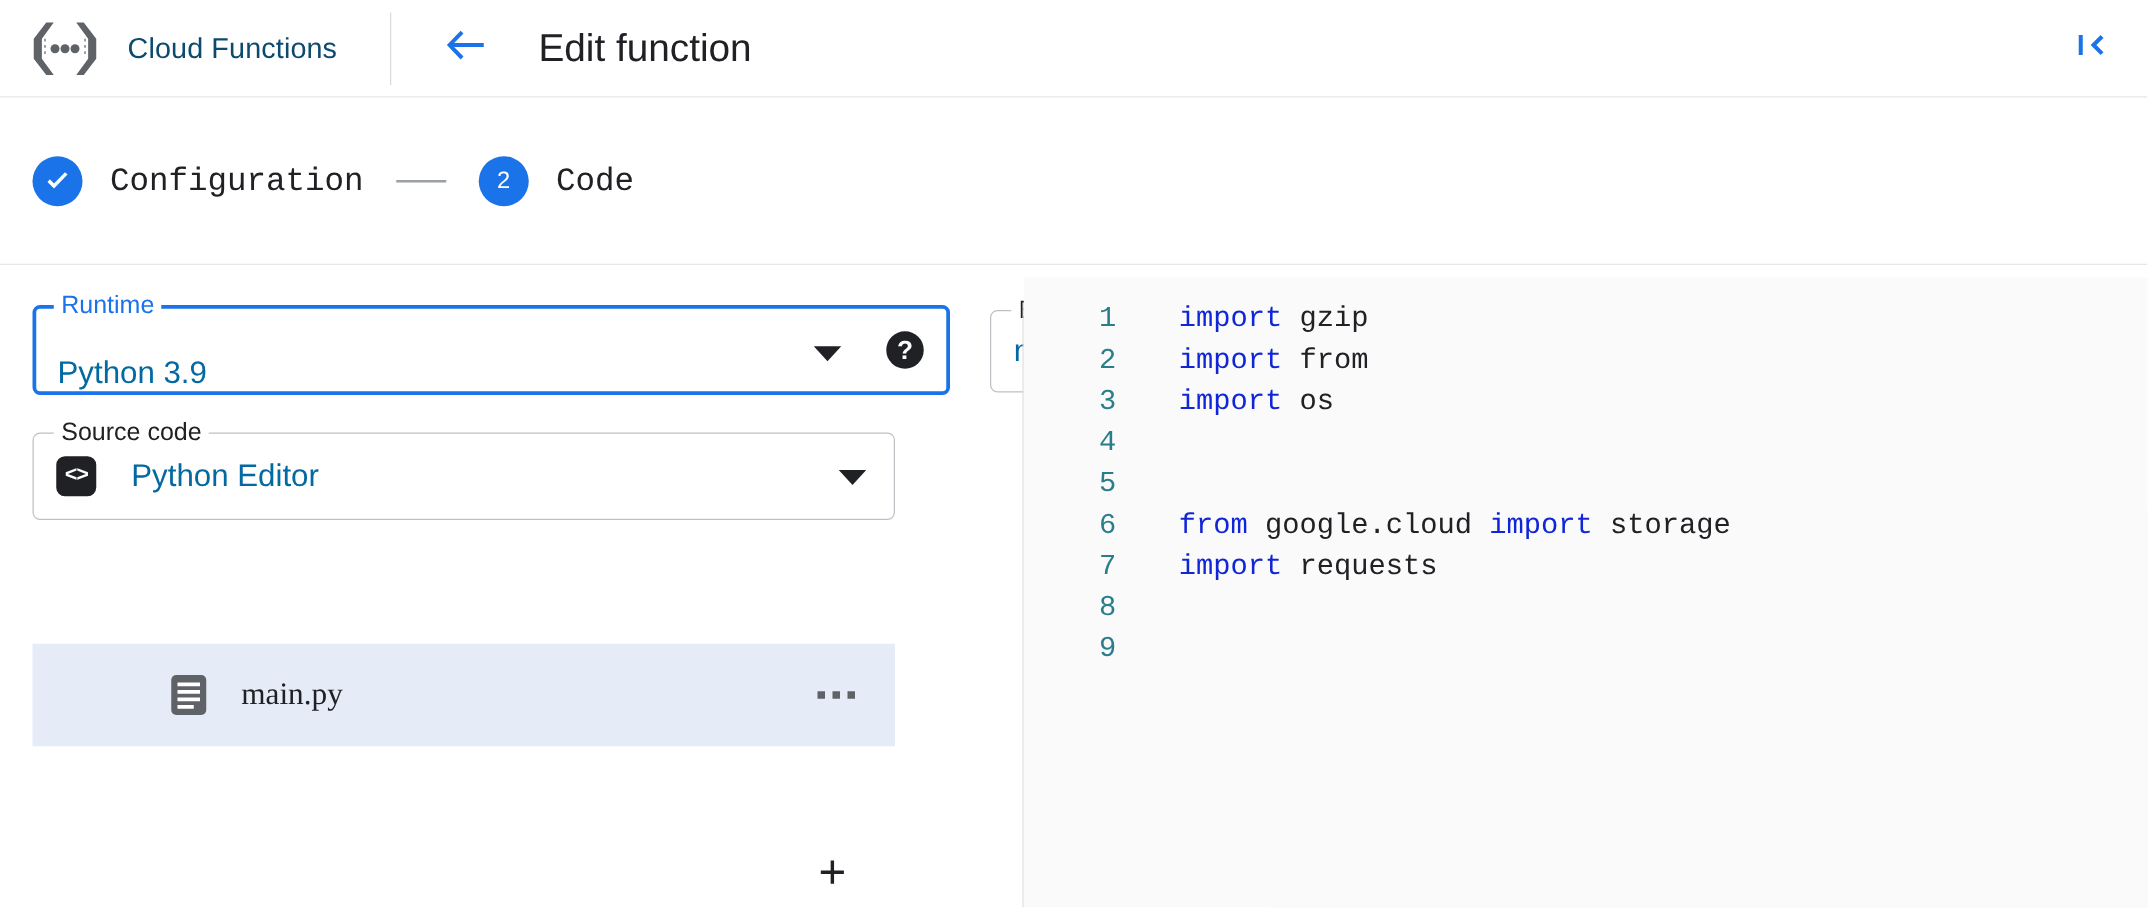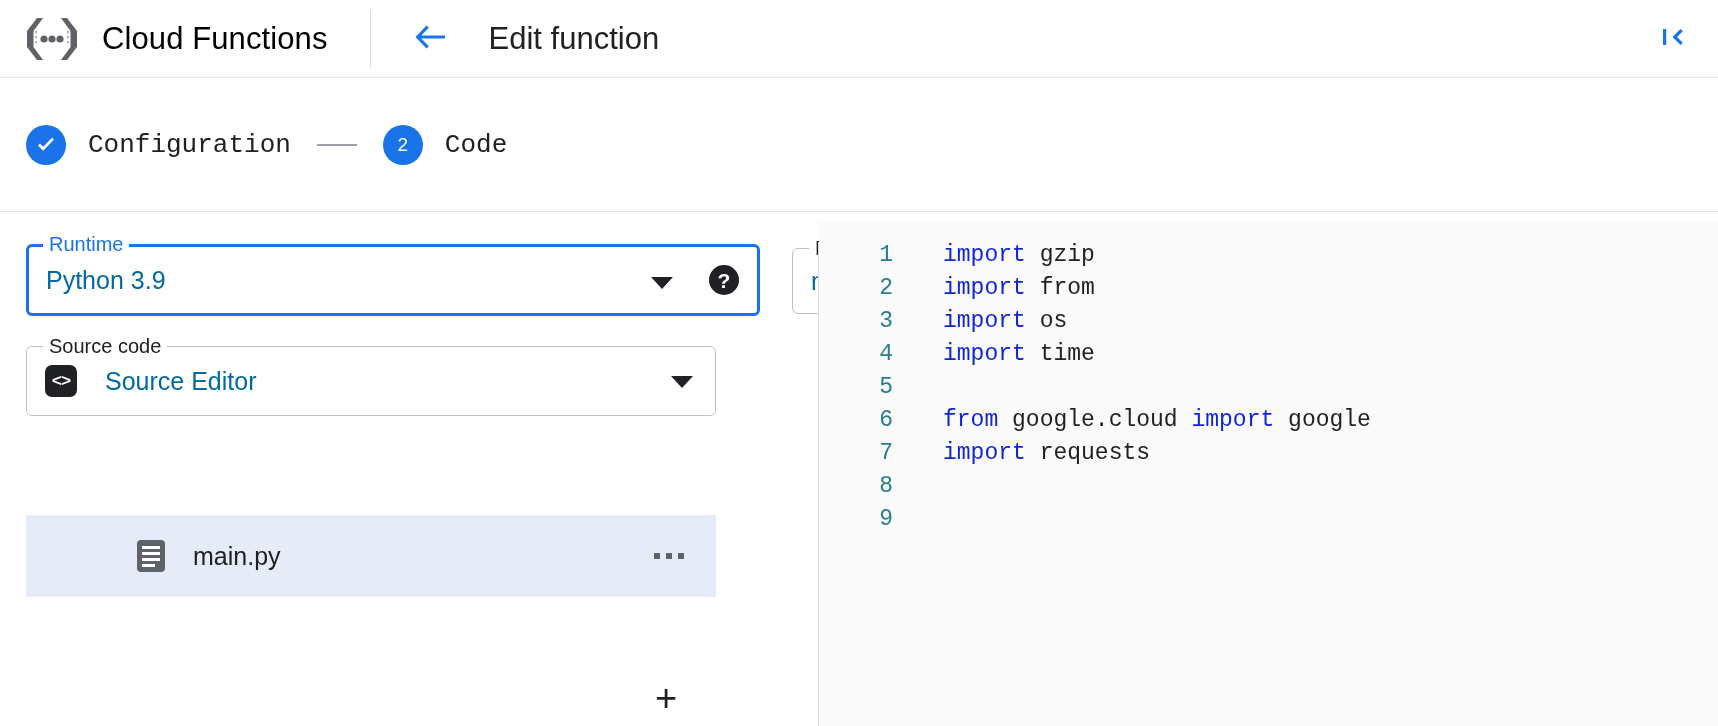--- a/index.html
+++ b/index.html
@@ -17,22 +17,22 @@
     height: 78px;
     background: #ffffff;
     border-bottom: 1px solid #e4e6e8;
     display: flex;
     align-items: center;
   }
   .brand { display:flex; align-items:center; padding-left: 24px; height:100%; }
   .brand-logo { width: 56px; height: 48px; flex: 0 0 56px; }
   .brand-title {
     margin-left: 22px;
-    font-size: 31px;
-    color: #000000;
+    font-size: 23px;
+    color: #0c4a6e;
     font-weight: 400;
     letter-spacing: .1px;
     white-space: nowrap;
   }
   .hdr-divider {
     width: 1px; height: 58px; background: #dadce0;
     margin-left: 42px; margin-right: 0px; align-self:center;
   }
   .back-btn {
     margin-left: 38px;
@@ -108,21 +108,21 @@
   .field.focused .field-legend { color:#1a73e8; left: 14px; top:-14px; }
   .field-value {
     font-size: 25px;
     color: #0369a1;
     white-space:nowrap;
   }
 
   
   #runtime-field {
     left: 26px; top: 32px; width: 734px; height: 72px;
-    display:flex; align-items:center;
+    display:flex; align-items:flex-end;
   }
   #runtime-field .field-value { margin-left: 17px; }
   .caret {
     width:0; height:0;
     border-left: 11px solid transparent;
     border-right: 11px solid transparent;
     border-top: 12px solid #202124;
   }
   #runtime-caret { position:absolute; right: 84px; top: 30px; }
 
@@ -172,21 +172,21 @@
   .plus-glyph { font-size: 38px; line-height: 36px; color:#202124; font-weight: 400; }
 
   
   .file-list { position:absolute; left: 26px; top: 303px; width: 690px; }
   .file-row {
     position:relative;
     height: 82px;
     display:flex; align-items:center;
     cursor:pointer;
   }
-  .file-row.selected { background: #e6ebf8; }
+  .file-row.selected { background: #e6ebf8; font-family: Liberation Serif, serif; }
   .file-icon {
     width: 28px; height: 32px; border-radius: 4px;
     background: #5f6368;
     margin-left: 111px;
     flex: 0 0 28px;
     position:relative;
   }
   .file-icon i {
     position:absolute; left:5px; right:5px; height:2.6px; background:#fff; display:block;
   }
@@ -321,21 +321,21 @@
 
     <div class="field" id="entry-field">
       <span class="field-legend">Entry point</span>
       <span class="field-value">main</span>
       <span class="help-icon" style="position:absolute; right:20px; top:17px;">?</span>
     </div>
 
     <div class="field" id="source-field">
       <span class="field-legend">Source code</span>
       <span class="src-icon">&lt;&gt;</span>
-      <span class="field-value">Source Editor</span>
+      <span class="field-value">Python Editor</span>
       <span class="caret" id="source-caret"></span>
     </div>
 
     <div class="add-file-btn">
       <span class="plus-glyph">+</span>
     </div>
 
     <div class="file-list">
 
       <div class="file-row selected">
@@ -367,29 +367,28 @@
           <div class="code-line">
             <span class="ln">2</span>
             <span class="code"><span class="kw">import</span><span> from</span></span>
           </div>
           <div class="code-line">
             <span class="ln">3</span>
             <span class="code"><span class="kw">import</span><span> os</span></span>
           </div>
           <div class="code-line">
             <span class="ln">4</span>
-            <span class="code"><span class="kw">import</span><span> time</span></span>
           </div>
           <div class="code-line">
             <span class="ln">5</span>
             <span class="code"></span>
           </div>
           <div class="code-line">
             <span class="ln">6</span>
-            <span class="code"><span class="kw">from</span><span> google.cloud </span><span class="kw">import</span><span> google</span></span>
+            <span class="code"><span class="kw">from</span><span> google.cloud </span><span class="kw">import</span><span> storage</span></span>
           </div>
           <div class="code-line">
             <span class="ln">7</span>
             <span class="code"><span class="kw">import</span><span> requests</span></span>
           </div>
           <div class="code-line">
             <span class="ln">8</span>
             <span class="code"></span>
           </div>
           <div class="code-line">

